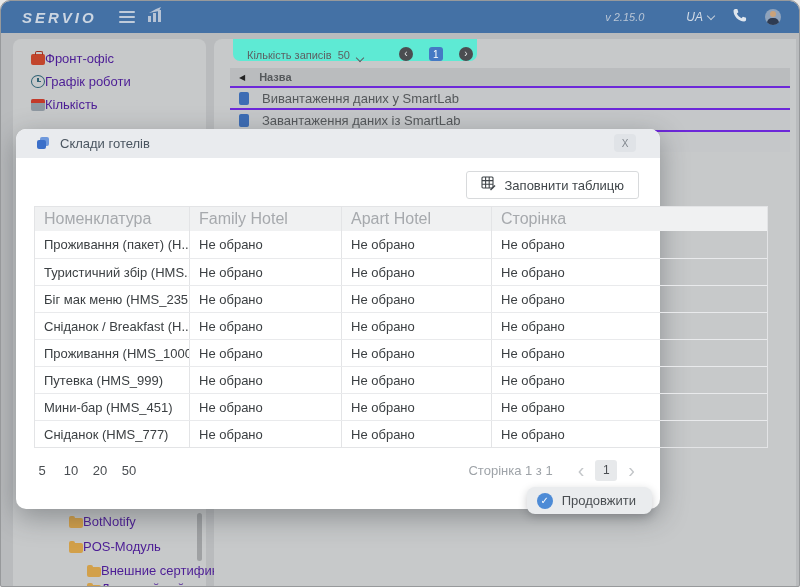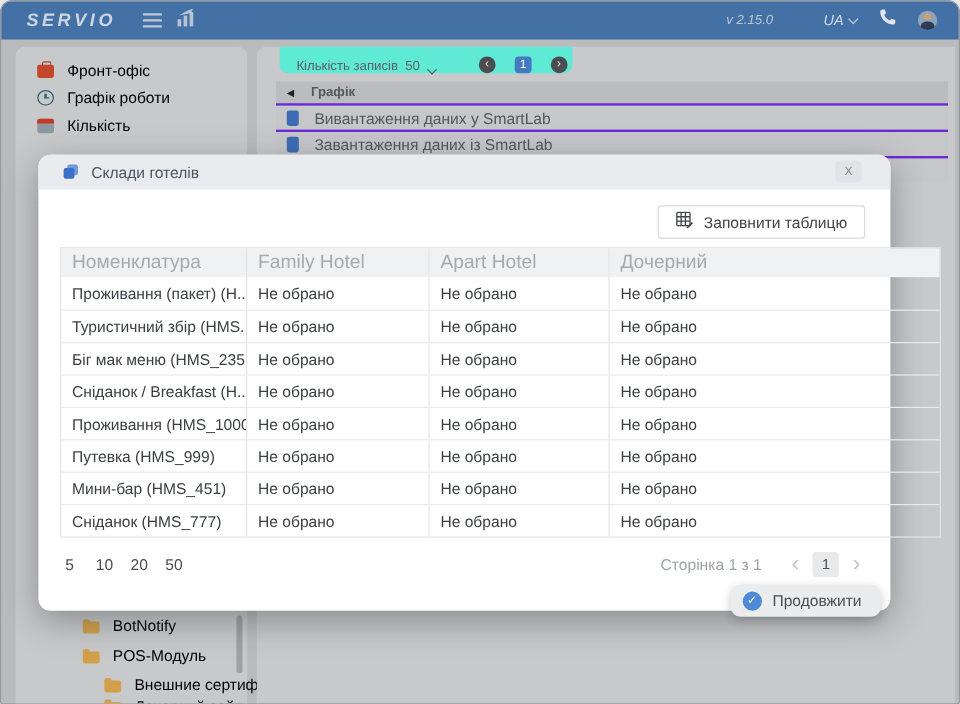--- a/index.html
+++ b/index.html
@@ -24,22 +24,22 @@
   .avatar { width:16px; height:16px; border-radius:50%; background:#8fa3bc; position:relative; overflow:hidden; cursor:pointer; }
   .avatar::before { content:""; position:absolute; left:5px; top:2px; width:6px; height:6px; border-radius:50%; background:#caa27a; }
   .avatar::after { content:""; position:absolute; left:2px; top:9px; width:12px; height:8px; border-radius:5px 5px 0 0; background:#2e3b52; }
 
   
   .wm { position:absolute; font-size:17px; color:#5e6164; opacity:.10; pointer-events:none; }
 
   
   .sidebar { position:absolute; left:12px; top:38px; width:193px; height:549px;
              background:#c7c9ca; border-radius:8px 8px 0 0; }
-  .side-item { position:absolute; display:flex; align-items:center; gap:11px; height:22px;
-               font-size:13px; color:#000000; cursor:pointer; white-space:nowrap; }
+  .side-item { position:absolute; display:flex; align-items:center; gap:0; height:22px;
+               font-size:13px; color:#4c1d95; cursor:pointer; white-space:nowrap; }
   .ic { width:14px; height:14px; position:relative; flex:0 0 14px; }
   .ic-briefcase { background:#c2452c; border-radius:2px; height:11px; margin-top:3px; }
   .ic-briefcase::before { content:""; position:absolute; left:4px; top:-3px; width:6px; height:3px;
                           border:1.5px solid #a03322; border-bottom:none; border-radius:2px 2px 0 0; }
   .ic-clock { border:1.7px solid #2f6173; border-radius:50%; width:13px; height:13px; }
   .ic-clock::before { content:""; position:absolute; left:5px; top:2px; width:1.5px; height:4px; background:#2f6173; }
   .ic-clock::after  { content:""; position:absolute; left:5px; top:5px; width:4px; height:1.5px; background:#2f6173; }
   .ic-calendar { background:#8e98a1; border-radius:2px; height:12px; margin-top:1px; }
   .ic-calendar::before { content:""; position:absolute; left:0; top:0; width:14px; height:4px; background:#c33a2a; border-radius:2px 2px 0 0; }
   .ic-layers i { display:block; width:12px; height:2.4px; background:#a292d4; margin:1.6px 1px; border-radius:1px; }
@@ -61,21 +61,21 @@
                display:flex; align-items:center; justify-content:center; cursor:pointer; margin:0 16px; }
   .btable { position:absolute; left:16px; top:29px; right:6px; }
   .btable .bhead { height:18px; background:#babcbe; display:flex; align-items:center; font-size:11px;
                    color:#55585b; font-weight:bold; }
   .btable .tri { font-size:8px; color:#222; margin:0 14px 0 9px; }
   .brow { height:22px; display:flex; align-items:center; font-size:13px; color:#54575a;
           border-top:2px solid #6d28d9; background:#c5c7c9; }
   .bdoc { width:10px; height:13px; background:#3d6cb4; border-radius:2px; margin:0 13px 0 9px; }
 
   
-  .modal { position:absolute; left:31px; top:128px; width:710px; height:380px; background:#fff;
+  .modal { position:absolute; left:15px; top:128px; width:644px; height:380px; background:#fff;
            border-radius:10px; box-shadow:0 8px 28px rgba(40,44,50,.38);padding-left:16px; }
   .m-head { position:absolute; left:0; top:0; right:0; height:29px; background:#e9ebee;
             border-radius:10px 10px 0 0; display:flex; align-items:center; }
   .ic-copy { width:13px; height:13px; position:relative; margin:0 10px 0 21px; }
   .ic-copy::before { content:""; position:absolute; left:3px; top:0; width:9px; height:9px; background:#6f99dc; border-radius:2px; }
   .ic-copy::after  { content:""; position:absolute; left:0; top:3px; width:9px; height:9px; background:#3b6fc9; border-radius:2px; }
   .m-title { font-size:13px; color:#4a5560; }
   .m-close { position:absolute; right:24px; top:5px; width:22px; height:18px; background:#e0e3e7;
              border-radius:4px; font-size:10px; color:#81878e; display:flex; align-items:center;
              justify-content:center; cursor:pointer; }
@@ -205,21 +205,21 @@
       <span class="val">50</span>
       <span class="chev-down"></span>
       <span class="pg-circle" style="margin-left:36px;">‹</span>
       <span class="pg-square">1</span>
       <span class="pg-circle">›</span>
     </div>
 
     <div class="btable">
       <div class="bhead">
         <span class="tri">◀</span>
-        <span>Графік</span>
+        <span>Назва</span>
       </div>
       <div class="brow">
         <span class="bdoc"></span>
         <span>Вивантаження даних у SmartLab</span>
       </div>
       <div class="brow">
         <span class="bdoc"></span>
         <span>Завантаження даних із SmartLab</span>
       </div>
       <div class="brow">
@@ -250,21 +250,21 @@
         </svg>
       </span>
       <span>Заповнити таблицю</span>
     </div>
 
     <div class="mtable">
       <div class="mrow mhead">
         <div class="c0">Номенклатура</div>
         <div class="c1">Family Hotel</div>
         <div class="c2">Apart Hotel</div>
-        <div class="c3">Дочерний</div>
+        <div class="c3">Сторінка</div>
       </div>
       <div class="mrow mdata" style="border-top:none;">
         <div class="c0">Проживання (пакет) (Н...</div>
         <div class="c1">Не обрано</div>
         <div class="c2">Не обрано</div>
         <div class="c3">Не обрано</div>
       </div>
       <div class="mrow mdata">
         <div class="c0">Туристичний збір (HMS...</div>
         <div class="c1">Не обрано</div>

